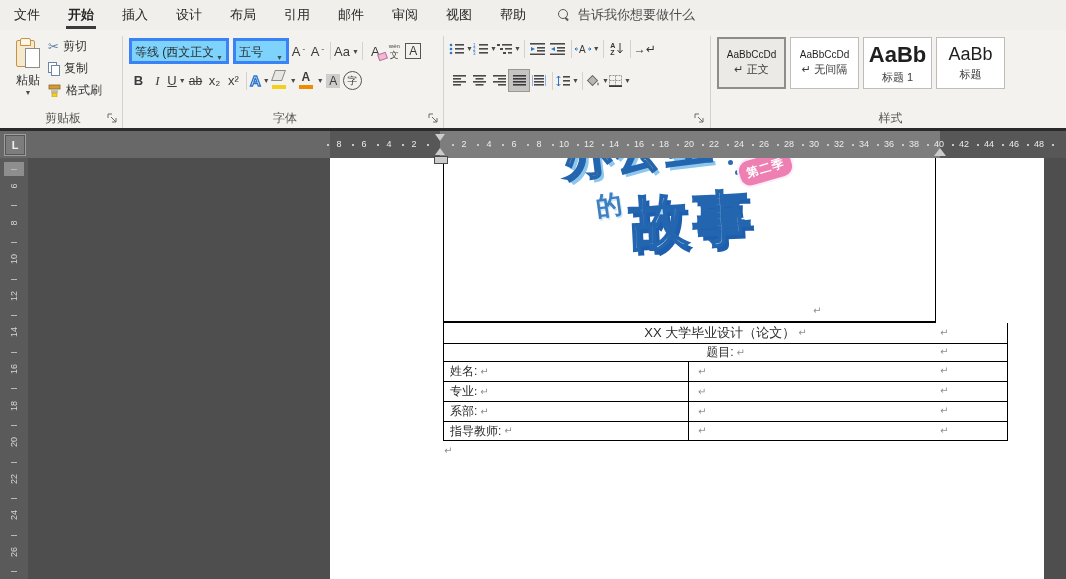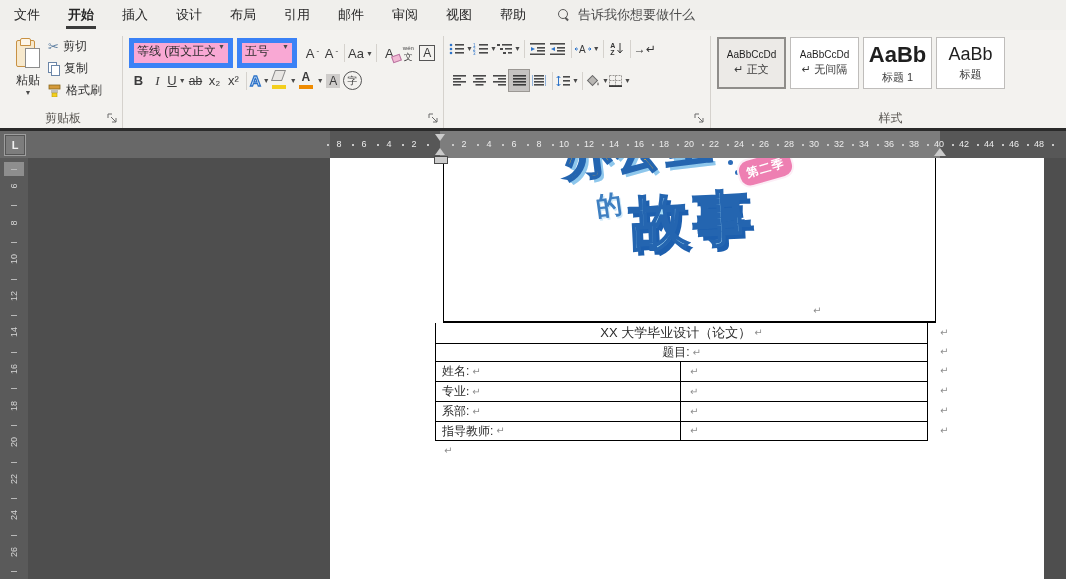--- a/index.html
+++ b/index.html
@@ -37,25 +37,25 @@
   .pastelabel{font-size:12px;color:#333;margin-top:4px;}
   .clipbtns{position:absolute;left:48px;top:7px;display:flex;flex-direction:column;gap:3px;}
   .clipbtn{display:flex;align-items:center;gap:4px;height:19px;font-size:12px;color:#333;}
   .scissors{color:#5b7da0;font-size:13px;line-height:1;}
   .copyicon{position:relative;width:12px;height:13px;}
   .copyicon::before{content:"";position:absolute;left:0;top:0;width:7px;height:9px;background:#fff;border:1px solid #6b86a8;}
   .copyicon::after{content:"";position:absolute;left:3px;top:3px;width:7px;height:9px;background:#fff;border:1px solid #6b86a8;}
   
   .frow1{position:absolute;left:6px;top:8px;display:flex;align-items:center;}
   .frow2{position:absolute;left:6px;top:40px;display:flex;align-items:center;}
-  .combo{height:20px;background:#f9a8d4;border:5px solid #3b82f6;display:flex;align-items:flex-start;padding:0 3px;font-size:12px;color:#2a2a2a;}
+  .combo{height:20px;background:#7dd3fc;border:3px solid #3b82f6;display:flex;align-items:flex-end;padding:0 3px;font-size:12px;color:#2a2a2a;}
   .combo .txt{overflow:hidden;white-space:nowrap;flex:1;}
   .combo .caret{margin-left:3px;}
   .name-combo{width:88px;margin-right:4px;}
-  .size-combo{width:44px;margin-right:6px;}
+  .size-combo{width:44px;}
   sup,sub{font-size:8px;}
   .u{text-decoration:underline;}
   .strike{text-decoration:line-through;font-size:12px;}
   .fx-a{font-weight:bold;font-size:15px;color:#eaf3fc;-webkit-text-stroke:1.3px #2e74c9;}
   .bar-btn{position:relative;width:18px;height:21px;display:inline-flex;align-items:flex-start;justify-content:center;font-size:12px;font-weight:bold;}
   .bar-btn .bar{position:absolute;left:2px;bottom:2px;width:14px;height:4px;}
   .penicon{position:relative;width:15px;height:13px;}
   .pen-nib{position:absolute;left:2px;top:0;width:9px;height:9px;background:#e8e6e3;border:1px solid #8a8a8a;transform:skewX(-20deg);}
   .shade-a{background:#cfcdcb;padding:0 3px;font-size:12px;}
   .enclose{width:17px;height:17px;border:1.2px solid #555;border-radius:50%;display:inline-flex;align-items:center;justify-content:center;font-size:10px;color:#333;}
@@ -110,21 +110,21 @@
             -webkit-text-stroke:2px #2465b0;text-shadow:3px 4px 0 #8ec7ec;transform:rotate(-7deg);}
   .logo .dot{position:absolute;width:5px;height:5px;border-radius:50%;background:#2b6bb8;}
   .logo .badge{position:absolute;left:207px;top:36px;background:#ee7fb2;color:#fff;font-size:12px;font-weight:bold;
             padding:4px 7px;border-radius:12px;border:2px solid #fceef6;transform:rotate(-16deg);letter-spacing:1px;}
   .logo .w2{position:absolute;left:66px;top:70px;font-size:26px;font-weight:bold;color:#3e7fc1;
             text-shadow:1px 2px 0 #cfe8f8;transform:rotate(-8deg);}
   .logo .w3{position:absolute;left:100px;top:64px;font-size:58px;font-weight:bold;letter-spacing:5px;color:#aadcf4;
             -webkit-text-stroke:2px #2465b0;text-shadow:4px 5px 0 #1d5fae;transform:rotate(-3deg);}
   
   .bigcell{position:absolute;left:113px;top:0;width:493px;height:165px;border-left:1px solid #000;border-right:1px solid #000;border-bottom:2px solid #000;box-sizing:border-box;}
-  .trows{position:absolute;left:105px;top:165px;width:493px;text-align:center;}
+  .trows{position:absolute;left:113px;top:165px;width:565px;text-align:center;}
   .trow{position:relative;box-sizing:border-box;border-left:1px solid #000;border-right:1px solid #000;border-bottom:1px solid #000;
         display:flex;align-items:center;font-size:12px;color:#2b2b2b;}
   .trow.full{justify-content:center;}
   .trow.title{font-size:13px;}
   .tcol1{width:245px;height:100%;display:flex;align-items:center;padding-left:6px;box-sizing:border-box;border-right:1px solid #000;}
   .tcol2{flex:1;height:100%;display:flex;align-items:center;padding-left:6px;}
   .pilcrow{color:#8f8f8f;font-size:10px;margin-left:3px;line-height:1;}
   .pmark-abs{position:absolute;color:#8f8f8f;font-size:10px;line-height:1;}
 </style>
 </head>
@@ -266,20 +266,21 @@
           </span>
         <span class="caret">▼</span>
       </span>
       <span class="btn">
           <span class="shade-a">A</span>
         </span>
       <span class="btn">
           <span class="enclose">字</span>
         </span>
     </div>
+    <div class="gfooter">字体</div>
     <span class="launcher">
       <svg width="11" height="11">
           <path d="M1,1 h4 M1,1 v4" stroke="#6a6a6a" fill="none"></path>
           <path d="M4,4 L9,9 M9,9 h-4 M9,9 v-4" stroke="#6a6a6a" fill="none"></path>
         </svg>
     </span>
   </div>
   <div class="gsep" style="left:443px;"></div>
 
   <div class="group" style="left:445px;width:264px;">

